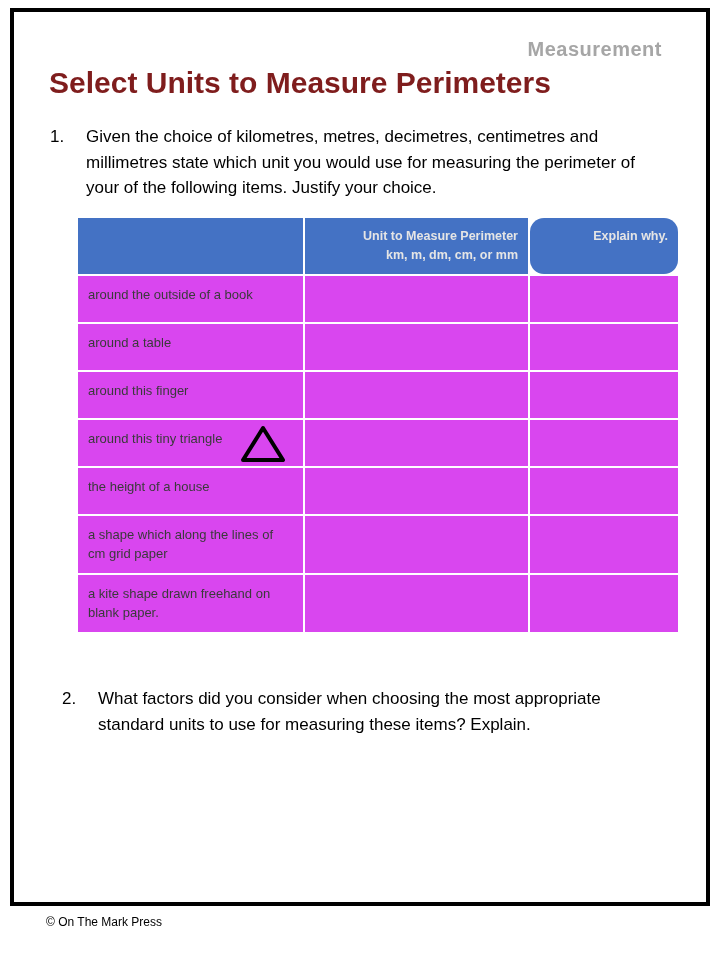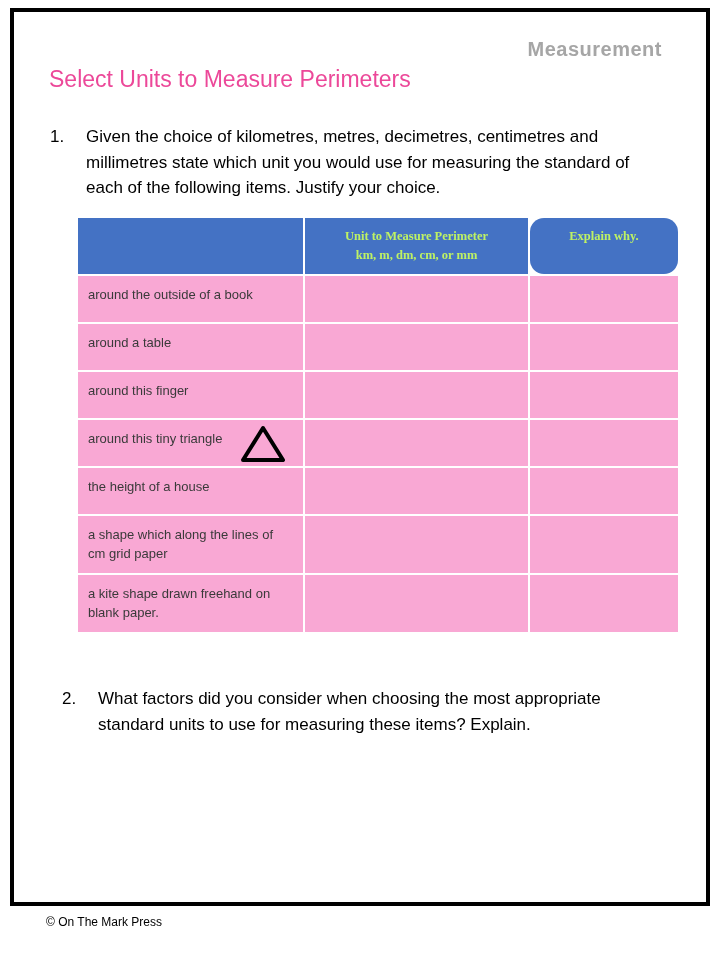--- a/index.html
+++ b/index.html
@@ -21,23 +21,23 @@
     position: absolute;
     top: 38px; right: 58px;
     font-size: 20px;
     font-weight: bold;
     color: #a6a6a6;
     letter-spacing: 0.5px;
   }
   .title {
     position: absolute;
     top: 66px; left: 49px;
-    font-size: 23px;
-    font-weight: normal;
-    color: #ec4899;
+    font-size: 30px;
+    font-weight: bold;
+    color: #7f1d1d;
   }
   .question {
     position: absolute;
     display: flex;
     font-size: 17px;
     line-height: 1.5;
   }
   .q1 { top: 124px; left: 50px; width: 615px; }
   .q2 { top: 686px; left: 62px; width: 580px; }
   .qnum { width: 36px; flex: 0 0 36px; }
@@ -48,34 +48,33 @@
     width: 600px;
     border-collapse: separate;
     border-spacing: 0;
     table-layout: fixed;
   }
   table.worksheet col.c1 { width: 227px; }
   table.worksheet col.c2 { width: 225px; }
   table.worksheet col.c3 { width: 148px; }
   table.worksheet th {
     background: #4472c4;
-    color: #bef264;
+    color: #e5e5e5;
     font-size: 12.5px;
     font-weight: bold;
-    text-align: center;
+    text-align: right;
     vertical-align: top;
     padding: 9px 10px 8px 10px;
     height: 52px;
     border-right: 2px solid #ffffff;
     line-height: 1.55;
-    font-family: Liberation Serif, serif;
   }
   table.worksheet th:last-child { border-right: none; border-radius: 14px; }
   table.worksheet td {
-    background: #f9a8d4;
+    background: #d946ef;
     font-size: 13px;
     color: #3a3a3a;
     vertical-align: top;
     text-align: left;
     padding: 9px 10px;
     height: 48px;
     border-right: 2px solid #ffffff;
     border-top: 2px solid #ffffff;
     line-height: 1.5;
     position: relative;
@@ -99,21 +98,21 @@
 
 <div class="canvas">
   <div class="frame"></div>
 
   <div class="watermark">Measurement</div>
 
   <h1 class="title">Select Units to Measure Perimeters</h1>
 
   <div class="question q1">
     <span class="qnum">1.</span>
-    <span class="qtext">Given the choice of kilometres, metres, decimetres, centimetres and millimetres state which unit you would use for measuring the standard of each of the following items. Justify your choice.</span>
+    <span class="qtext">Given the choice of kilometres, metres, decimetres, centimetres and millimetres state which unit you would use for measuring the perimeter of your of the following items. Justify your choice.</span>
   </div>
 
   <table class="worksheet">
     <colgroup>
         <col class="c1">
         <col class="c2">
         <col class="c3">
       </colgroup>
     <thead>
       <tr>

